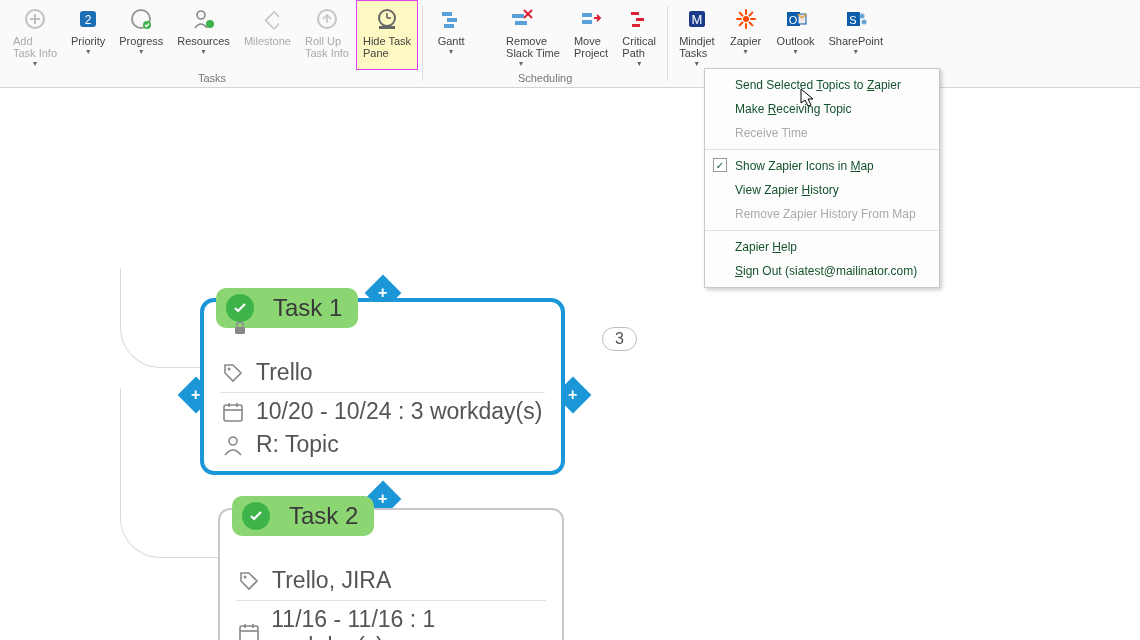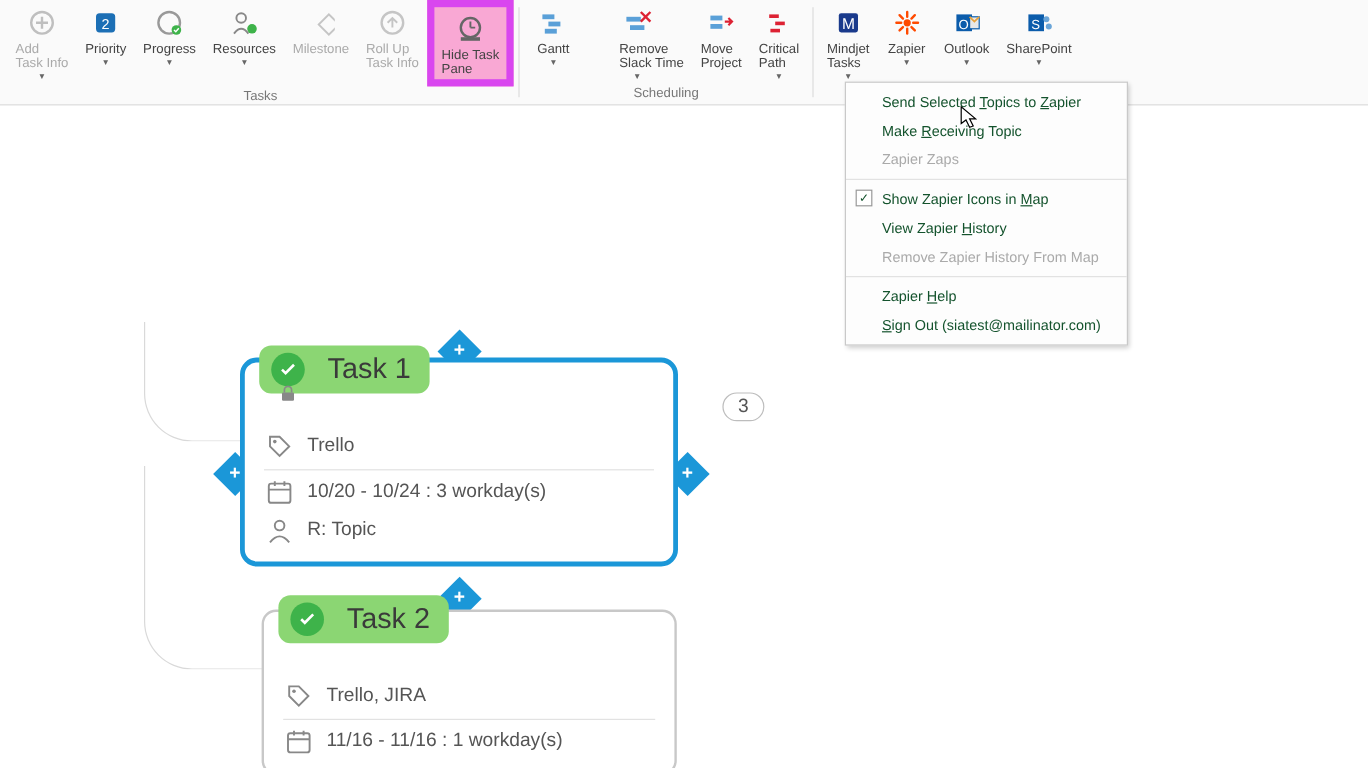--- a/index.html
+++ b/index.html
@@ -48,22 +48,22 @@
     flex-direction: column;
     align-items: center;
     justify-content: flex-start;
     padding: 4px 6px 2px 6px;
     min-width: 48px;
     gap: 2px;
     cursor: pointer;
     border: 1px solid transparent;
   }
   .ribbon-btn.pressed {
-    background: #f9a8d4;
-    border: 6px solid #d946ef;
+    background: #fef9c3;
+    border: 1px solid #d946ef;
   }
   .ribbon-btn .icon-slot {
     width: 28px; height: 28px;
     display: flex; align-items: center; justify-content: center;
   }
   .ribbon-btn .lbl {
     font-size: 11px;
     line-height: 12px;
     color: #444;
   }
@@ -142,21 +142,21 @@
   }
 
   .detail-rows {
     padding: 2px 16px 10px 16px;
   }
   .detail-row {
     display: flex;
     align-items: center;
     gap: 10px;
     padding: 3px 0;
-    font-size: 16px;
+    font-size: 23px;
     color: #555;
   }
   .detail-row.first { border-bottom: 1px solid #e2e2e2; padding-bottom: 6px; margin-bottom: 2px;}
   .detail-row .micon {
     width: 26px; height: 26px;
     display: flex; align-items: center; justify-content: center;
   }
 
   
   .handle {
@@ -530,21 +530,21 @@
 </div>
 
 <div class="menu">
   <div class="mi">
     <span>Send Selected <span class="ul">T</span>opics to <span class="ul">Z</span>apier</span>
   </div>
   <div class="mi">
     <span>Make <span class="ul">R</span>eceiving Topic</span>
   </div>
   <div class="mi disabled">
-    <span>Zapier Zaps</span>
+    <span>Receive Time</span>
   </div>
   <div class="msep"></div>
   <div class="mi">
     <span class="chk">✓</span>
     <span>Show Zapier Icons in <span class="ul">M</span>ap</span>
   </div>
   <div class="mi">
     <span>View Zapier <span class="ul">H</span>istory</span>
   </div>
   <div class="mi disabled">

